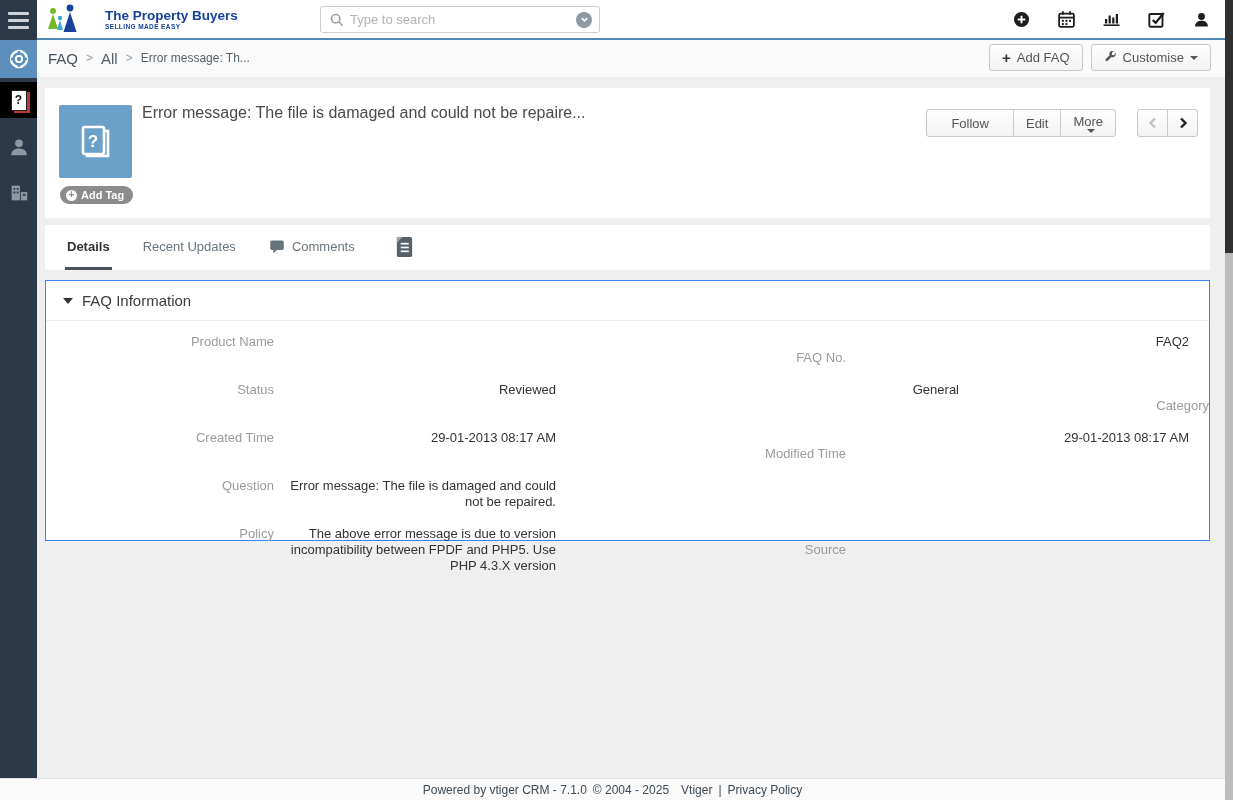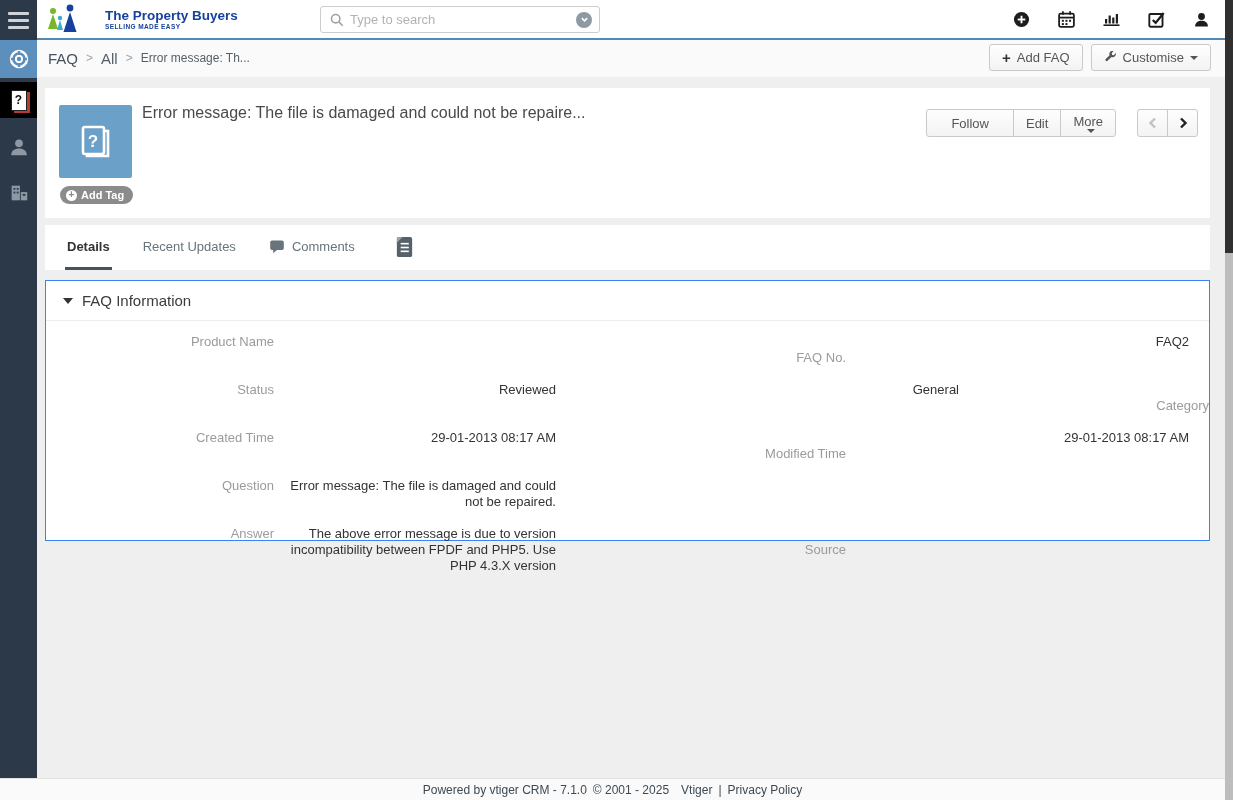--- a/index.html
+++ b/index.html
@@ -333,29 +333,29 @@
         <div class="fcell flabel c3">Modified Time</div>
         <div class="fcell fvalue c4">29-01-2013 08:17 AM</div>
       </div>
       <div class="frow">
         <div class="fcell flabel c1">Question</div>
         <div class="fcell fvalue c2">Error message: The file is damaged and could not be repaired.</div>
         <div class="fcell flabel c3"></div>
         <div class="fcell fvalue c4"></div>
       </div>
       <div class="frow">
-        <div class="fcell flabel c1">Answer</div>
+        <div class="fcell flabel c1">Policy</div>
         <div class="fcell fvalue c2">The above error message is due to version incompatibility between FPDF and PHP5. Use PHP 4.3.X version</div>
         <div class="fcell flabel c3">Source</div>
         <div class="fcell fvalue c4"></div>
       </div>
     </div>
   </div>
 
   <div id="footer">
     <span>Powered by vtiger CRM - 7.1.0</span>
-    <span>© 2001 - 2025</span>
+    <span>© 2004 - 2025</span>
     <span style="margin-left:6px">Vtiger</span>
     <span>|</span>
     <span class="privacy" style="margin-left:0">Privacy Policy</span>
   </div>
 
 </div>
 
 </body></html>

